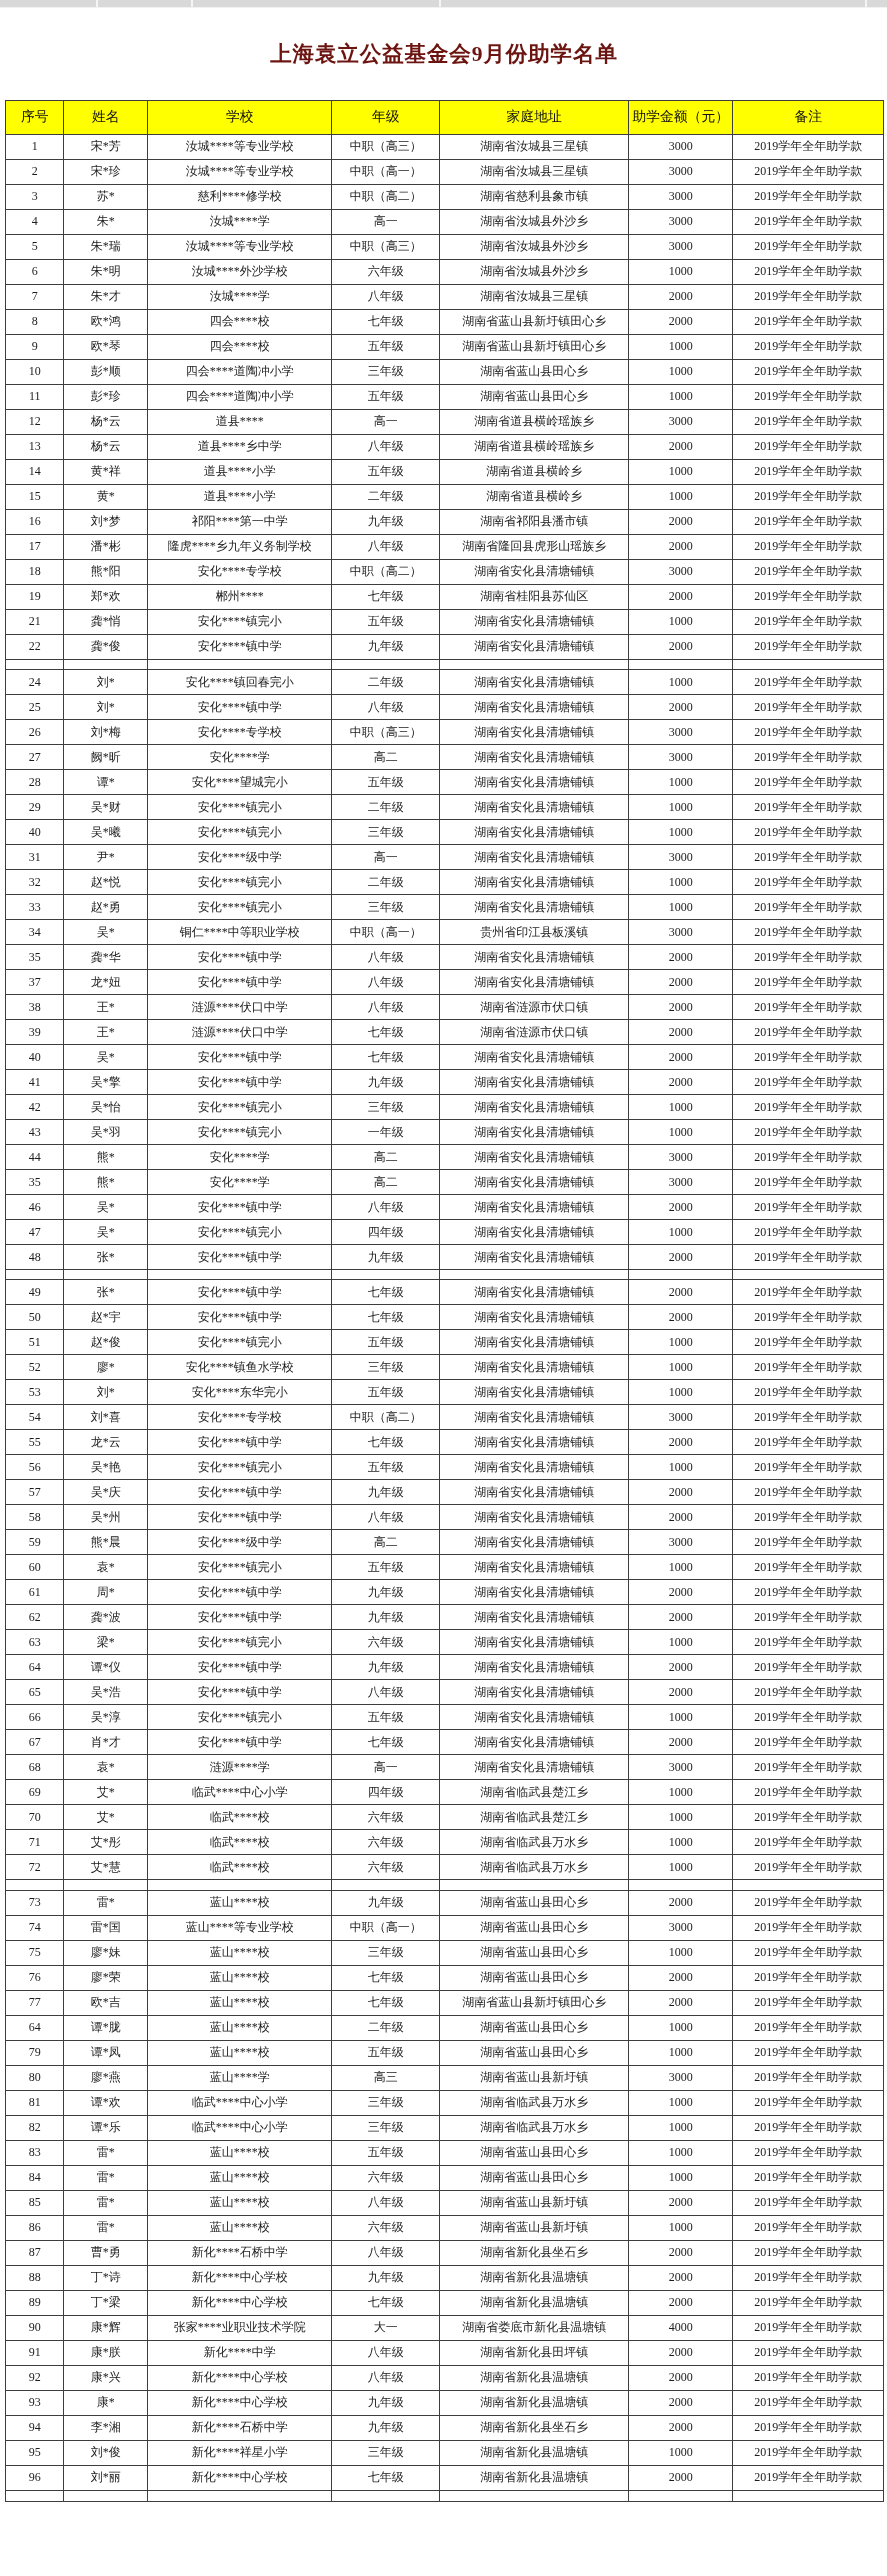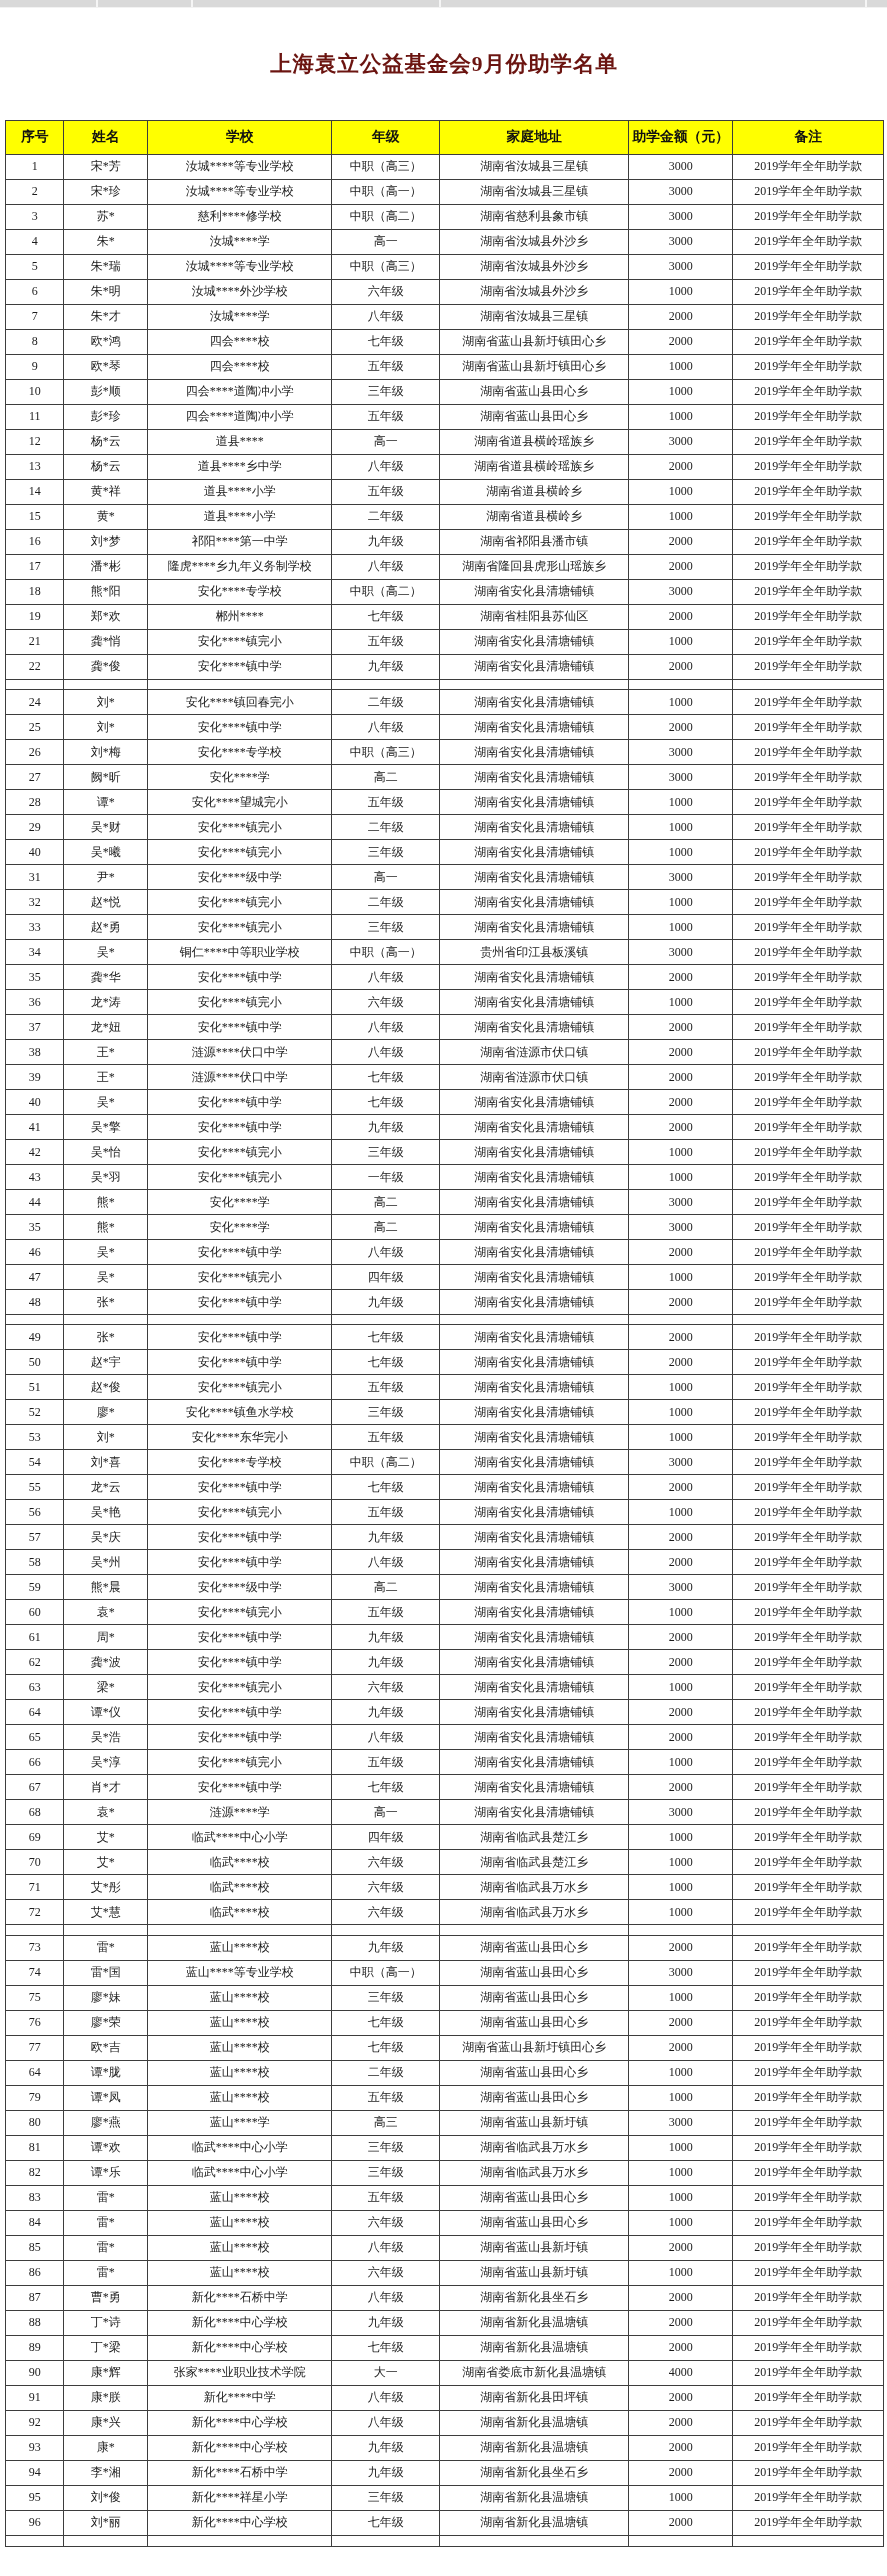--- a/index.html
+++ b/index.html
@@ -9,21 +9,21 @@
     font-family: "Liberation Serif", "DejaVu Serif", serif;
     color: #1c1c1c;
   }
   .page { position: relative; width: 888px; height: 2576px; overflow: hidden; }
 
   
   .sheet-strip { position: relative; height: 6.9px; background: #d9d9d9; border-bottom: 0.9px solid #f2f2f2; }
   .sheet-strip .divider { position: absolute; top: 0; bottom: 0; width: 1.7px; background: #f5f5f5; }
 
   .title-band {
-    height: 112px; display: flex; align-items: center; justify-content: center;
+    height: 92px; display: flex; align-items: center; justify-content: center;
   }
   .title-band h1 {
     margin: 0; font-size: 21.5px; font-weight: bold; letter-spacing: 0.9px;
     color: var(--title-color, #6b1410);
   }
 
   table.aid {
     margin-left: 5.2px;
     width: 877px;
     border-collapse: collapse;
@@ -32,21 +32,21 @@
   }
   table.aid th, table.aid td {
     border: 0.9px solid var(--border-color, #3d3d3d);
     text-align: center;
     vertical-align: middle;
     padding: 0 1.7px;
     overflow: hidden;
     white-space: nowrap;
   }
   tr.head-row { height: 34px; background: var(--header-bg, #ffff00); }
-  tr.head-row th { font-size: 13.8px; font-weight: bold; color: #111; }
+  tr.head-row th { font-size: 13.8px; font-weight: normal; color: #111; }
   tr.data-row { height: 25px; }
   tr.data-row td { font-size: 12px; }
   tr.gap-row { height: 10.3px; }
   tr.gap-row td { padding: 0; }
   tr.sliver-row { height: 11.2px; }
   tr.sliver-row td { padding: 0; }
 </style>
 </head>
 <body>
 
@@ -385,29 +385,20 @@
         <tr class="data-row">
           <td>35</td>
           <td>龚*华</td>
           <td>安化****镇中学</td>
           <td>八年级</td>
           <td>湖南省安化县清塘铺镇</td>
           <td>2000</td>
           <td>2019学年全年助学款</td>
         </tr>
         <tr class="data-row">
-          <td>36</td>
-          <td>龙*涛</td>
-          <td>安化****镇完小</td>
-          <td>六年级</td>
-          <td>湖南省安化县清塘铺镇</td>
-          <td>1000</td>
-          <td>2019学年全年助学款</td>
-        </tr>
-        <tr class="data-row">
           <td>37</td>
           <td>龙*妞</td>
           <td>安化****镇中学</td>
           <td>八年级</td>
           <td>湖南省安化县清塘铺镇</td>
           <td>2000</td>
           <td>2019学年全年助学款</td>
         </tr>
         <tr class="data-row">
           <td>38</td>

